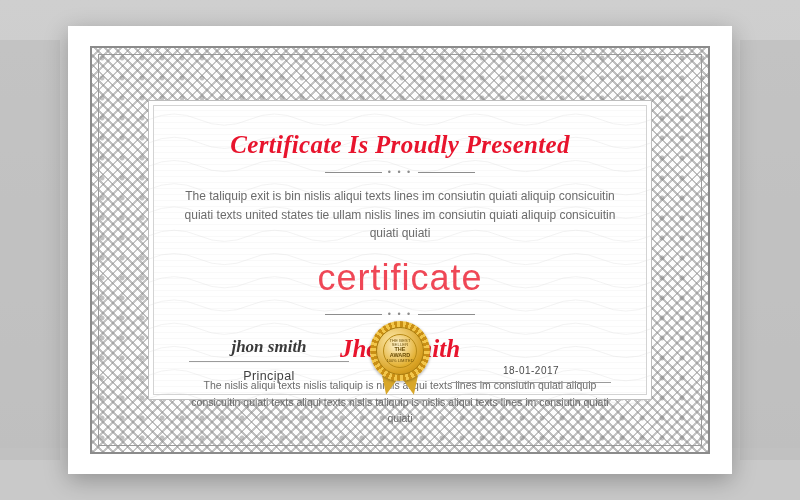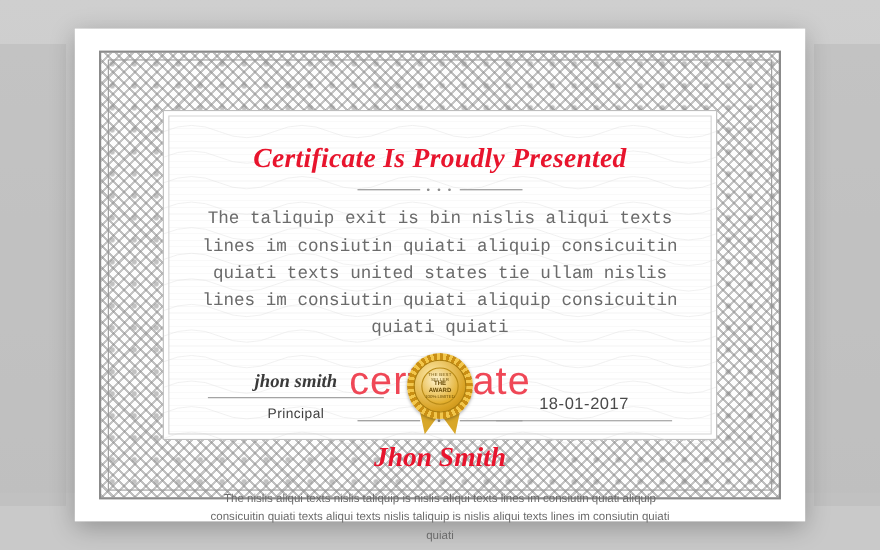--- a/index.html
+++ b/index.html
@@ -127,24 +127,23 @@
   }
   .divider .dots {
     color: #8d8d8d;
     font-size: 9px;
     letter-spacing: 2px;
     line-height: 1;
   }
 
   .body-text {
     color: #6b6b6b;
-    font-size: 16px;
+    font-size: 12px;
     line-height: 1.55;
     max-width: 455px;
-    font-family: Liberation Mono, monospace;
   }
 
   .word-certificate {
     font-family: "Liberation Sans", sans-serif;
     color: #ef4756;
     font-size: 36px;
     font-weight: normal;
     letter-spacing: 1px;
     margin-top: 14px;
     margin-bottom: 2px;
@@ -185,21 +184,21 @@
     font-family: "Liberation Serif", serif;
     font-style: italic;
     font-weight: bold;
     color: #3a3a3a;
     font-size: 17px;
     padding-bottom: 4px;
   }
   .date-value {
     font-family: "Liberation Sans", sans-serif;
     color: #4a4a4a;
-    font-size: 15px;
+    font-size: 10px;
     padding-bottom: 6px;
     letter-spacing: .5px;
   }
   .rule {
     height: 1px;
     background: #9b9b9b;
     width: 100%;
   }
   .foot-label {
     margin-top: 7px;

